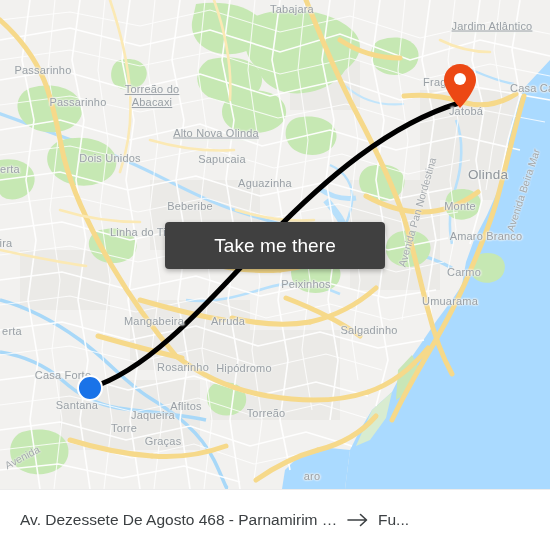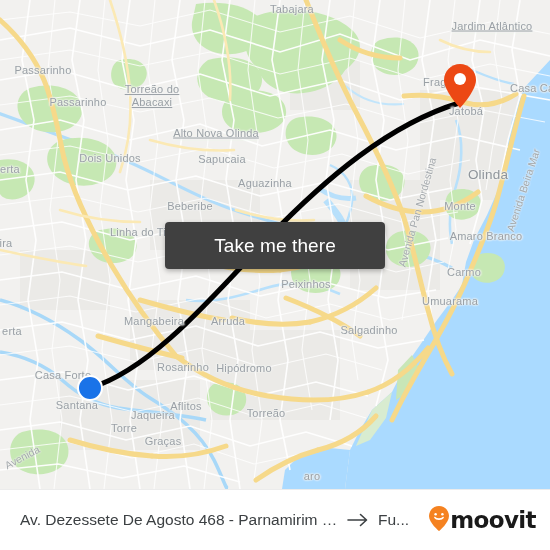--- a/index.html
+++ b/index.html
@@ -421,25 +421,14 @@
     <div id="trip-summary">
       <span id="origin-name">Av. Dezessete De Agosto 468 - Parnamirim R...</span>
       <span id="arrow-icon">
         <svg width="22" height="14" viewBox="0 0 22 14">
           <path d="M1,7 L19,7 M13.5,1.5 L19.5,7 L13.5,12.5" fill="none" stroke="#3c4043" stroke-width="1.6" stroke-linecap="round" stroke-linejoin="round"></path>
         </svg>
       </span>
       <span id="dest-name">Fu...</span>
     </div>
 
-    <div id="moovit-logo">
-      <span>
-        <svg width="20" height="25" viewBox="0 0 20 25">
-          <path d="M10,0 C4.5,0 0,4.5 0,10 C0,17 10,25 10,25 C10,25 20,17 20,10 C20,4.5 15.5,0 10,0 Z" fill="#f58220"></path>
-          <circle cx="6.6" cy="8.2" r="1.25" fill="#ffffff"></circle>
-          <circle cx="13.4" cy="8.2" r="1.25" fill="#ffffff"></circle>
-          <path d="M6,11.6 C7.2,13.6 12.8,13.6 14,11.6" fill="none" stroke="#ffffff" stroke-width="1.7" stroke-linecap="round"></path>
-        </svg>
-      </span>
-      <span id="moovit-wordmark">moovit</span>
-    </div>
   </div>
 </div>
 
 </body></html>

